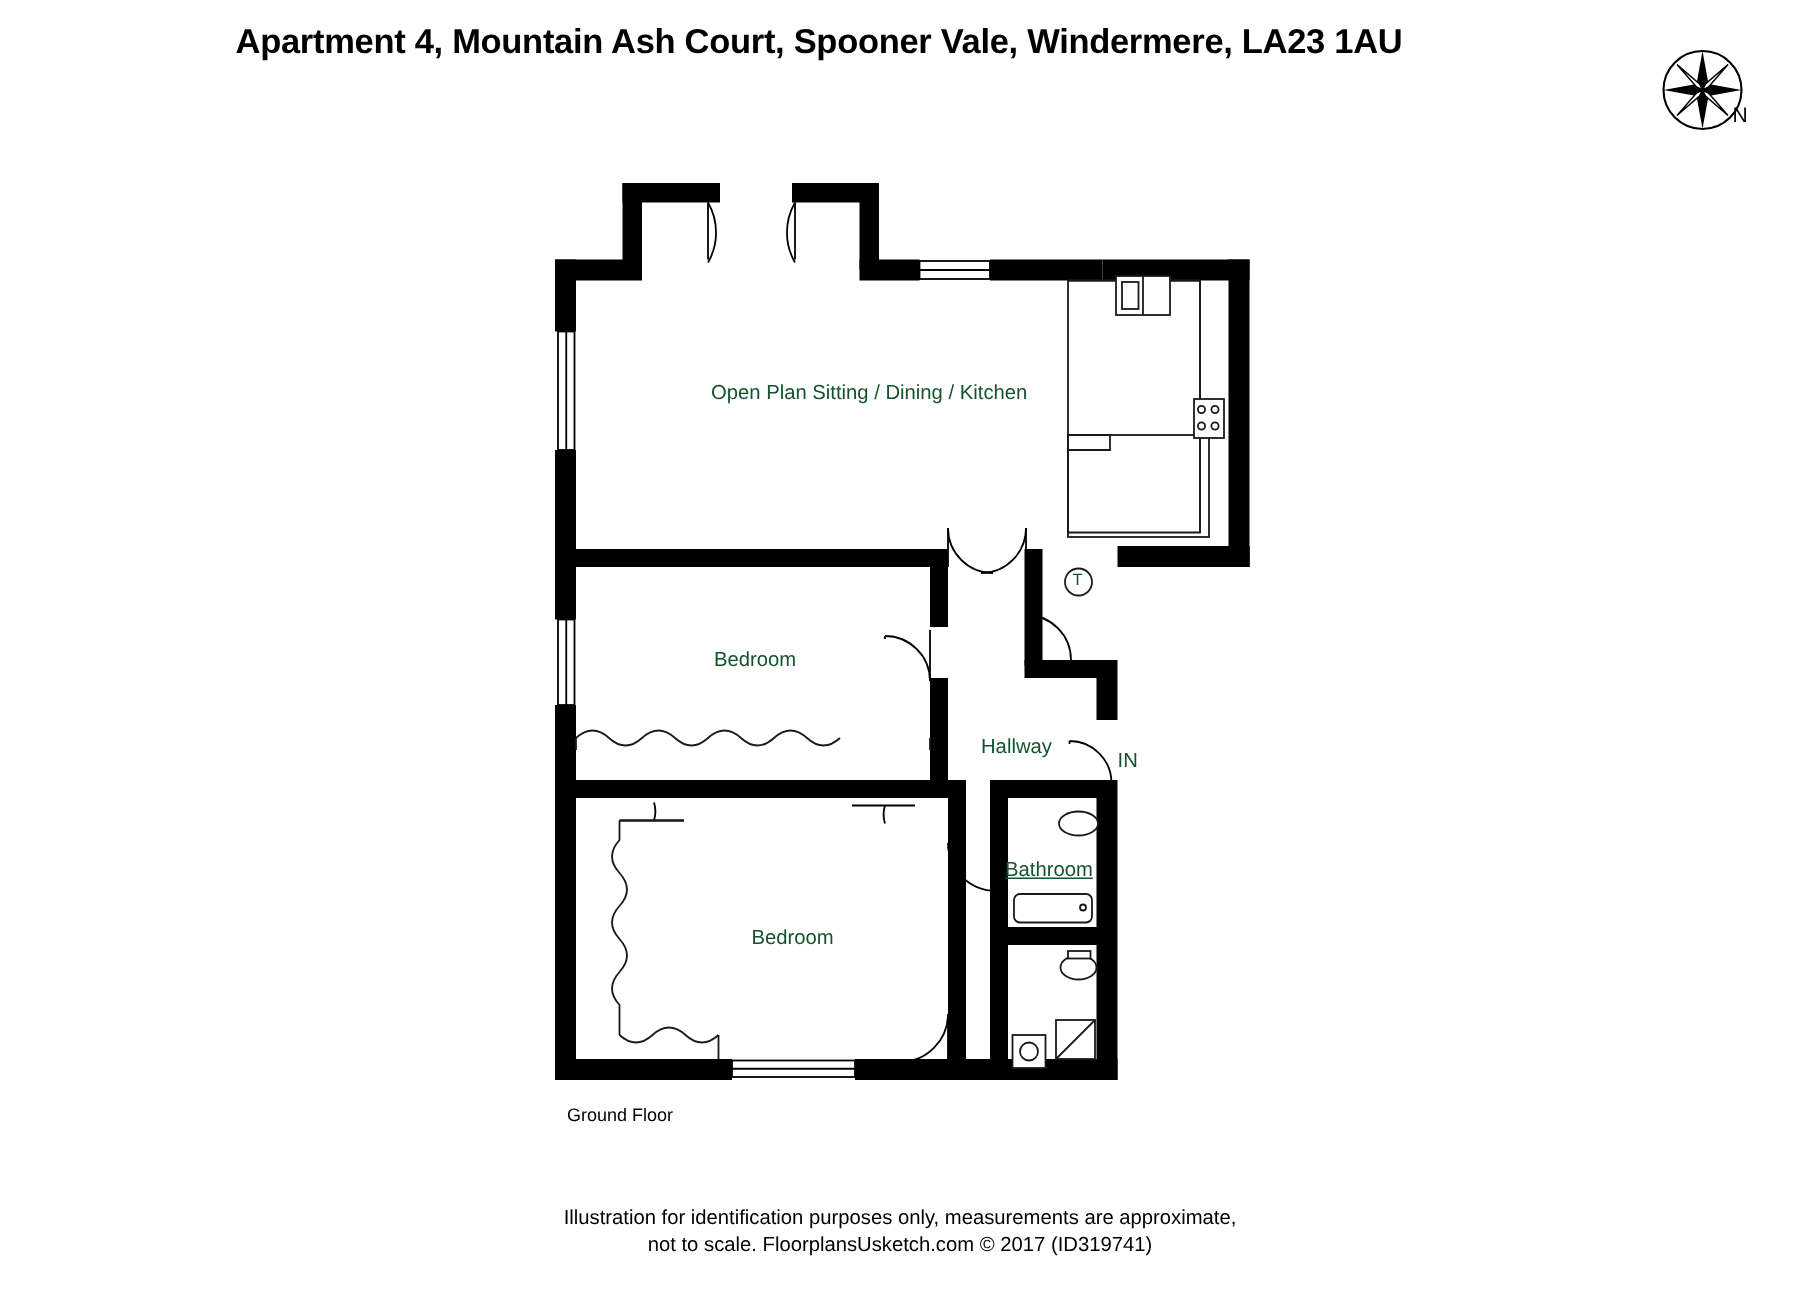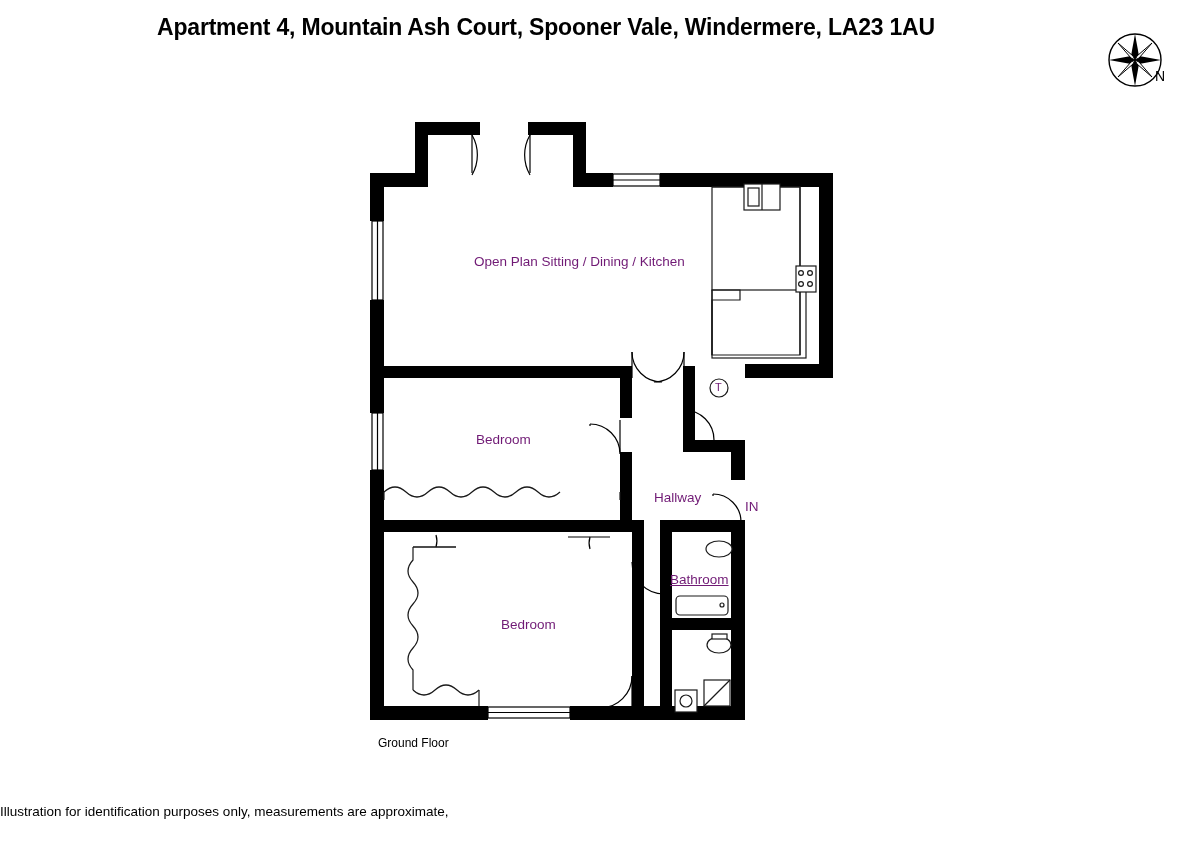--- a/index.html
+++ b/index.html
@@ -41,35 +41,36 @@
   #plan {
     position: absolute;
     top: 0;
     left: 0;
     width: 1200px;
     height: 867px;
   }
   .room-label {
     position: absolute;
     font-size: 13.5px;
-    color: #701a75;
+    color: #14532d;
     white-space: nowrap;
   }
   #floor-name {
     position: absolute;
     top: 736px;
     left: 378px;
     font-size: 12px;
     font-weight: normal;
   }
   #footer {
     position: absolute;
     top: 803px;
     left: 0;
     width: 1200px;
+    text-align: center;
     font-size: 13.5px;
     line-height: 18px;
   }
 </style>
 </head>
 <body>
 
 <div id="title">Apartment 4, Mountain Ash Court, Spooner Vale, Windermere, LA23 1AU</div>
 
 <svg id="compass" viewBox="0 0 60 60">
@@ -253,13 +254,14 @@
 <div class="room-label" style="left:501px; top:617px;">Bedroom</div>
 <div class="room-label" style="left:670px; top:572px;text-decoration:underline;">Bathroom</div>
 
 <div class="room-label" style="left:745px; top:499px;">IN</div>
 <div class="room-label" style="left:715px; top:381px; font-size:11px;">T</div>
 
 <div id="floor-name">Ground Floor</div>
 
 <div id="footer">
   <div>Illustration for identification purposes only, measurements are approximate,</div>
+  <div>not to scale. FloorplansUsketch.com © 2017 (ID319741)</div>
 </div>
 
 </body></html>

